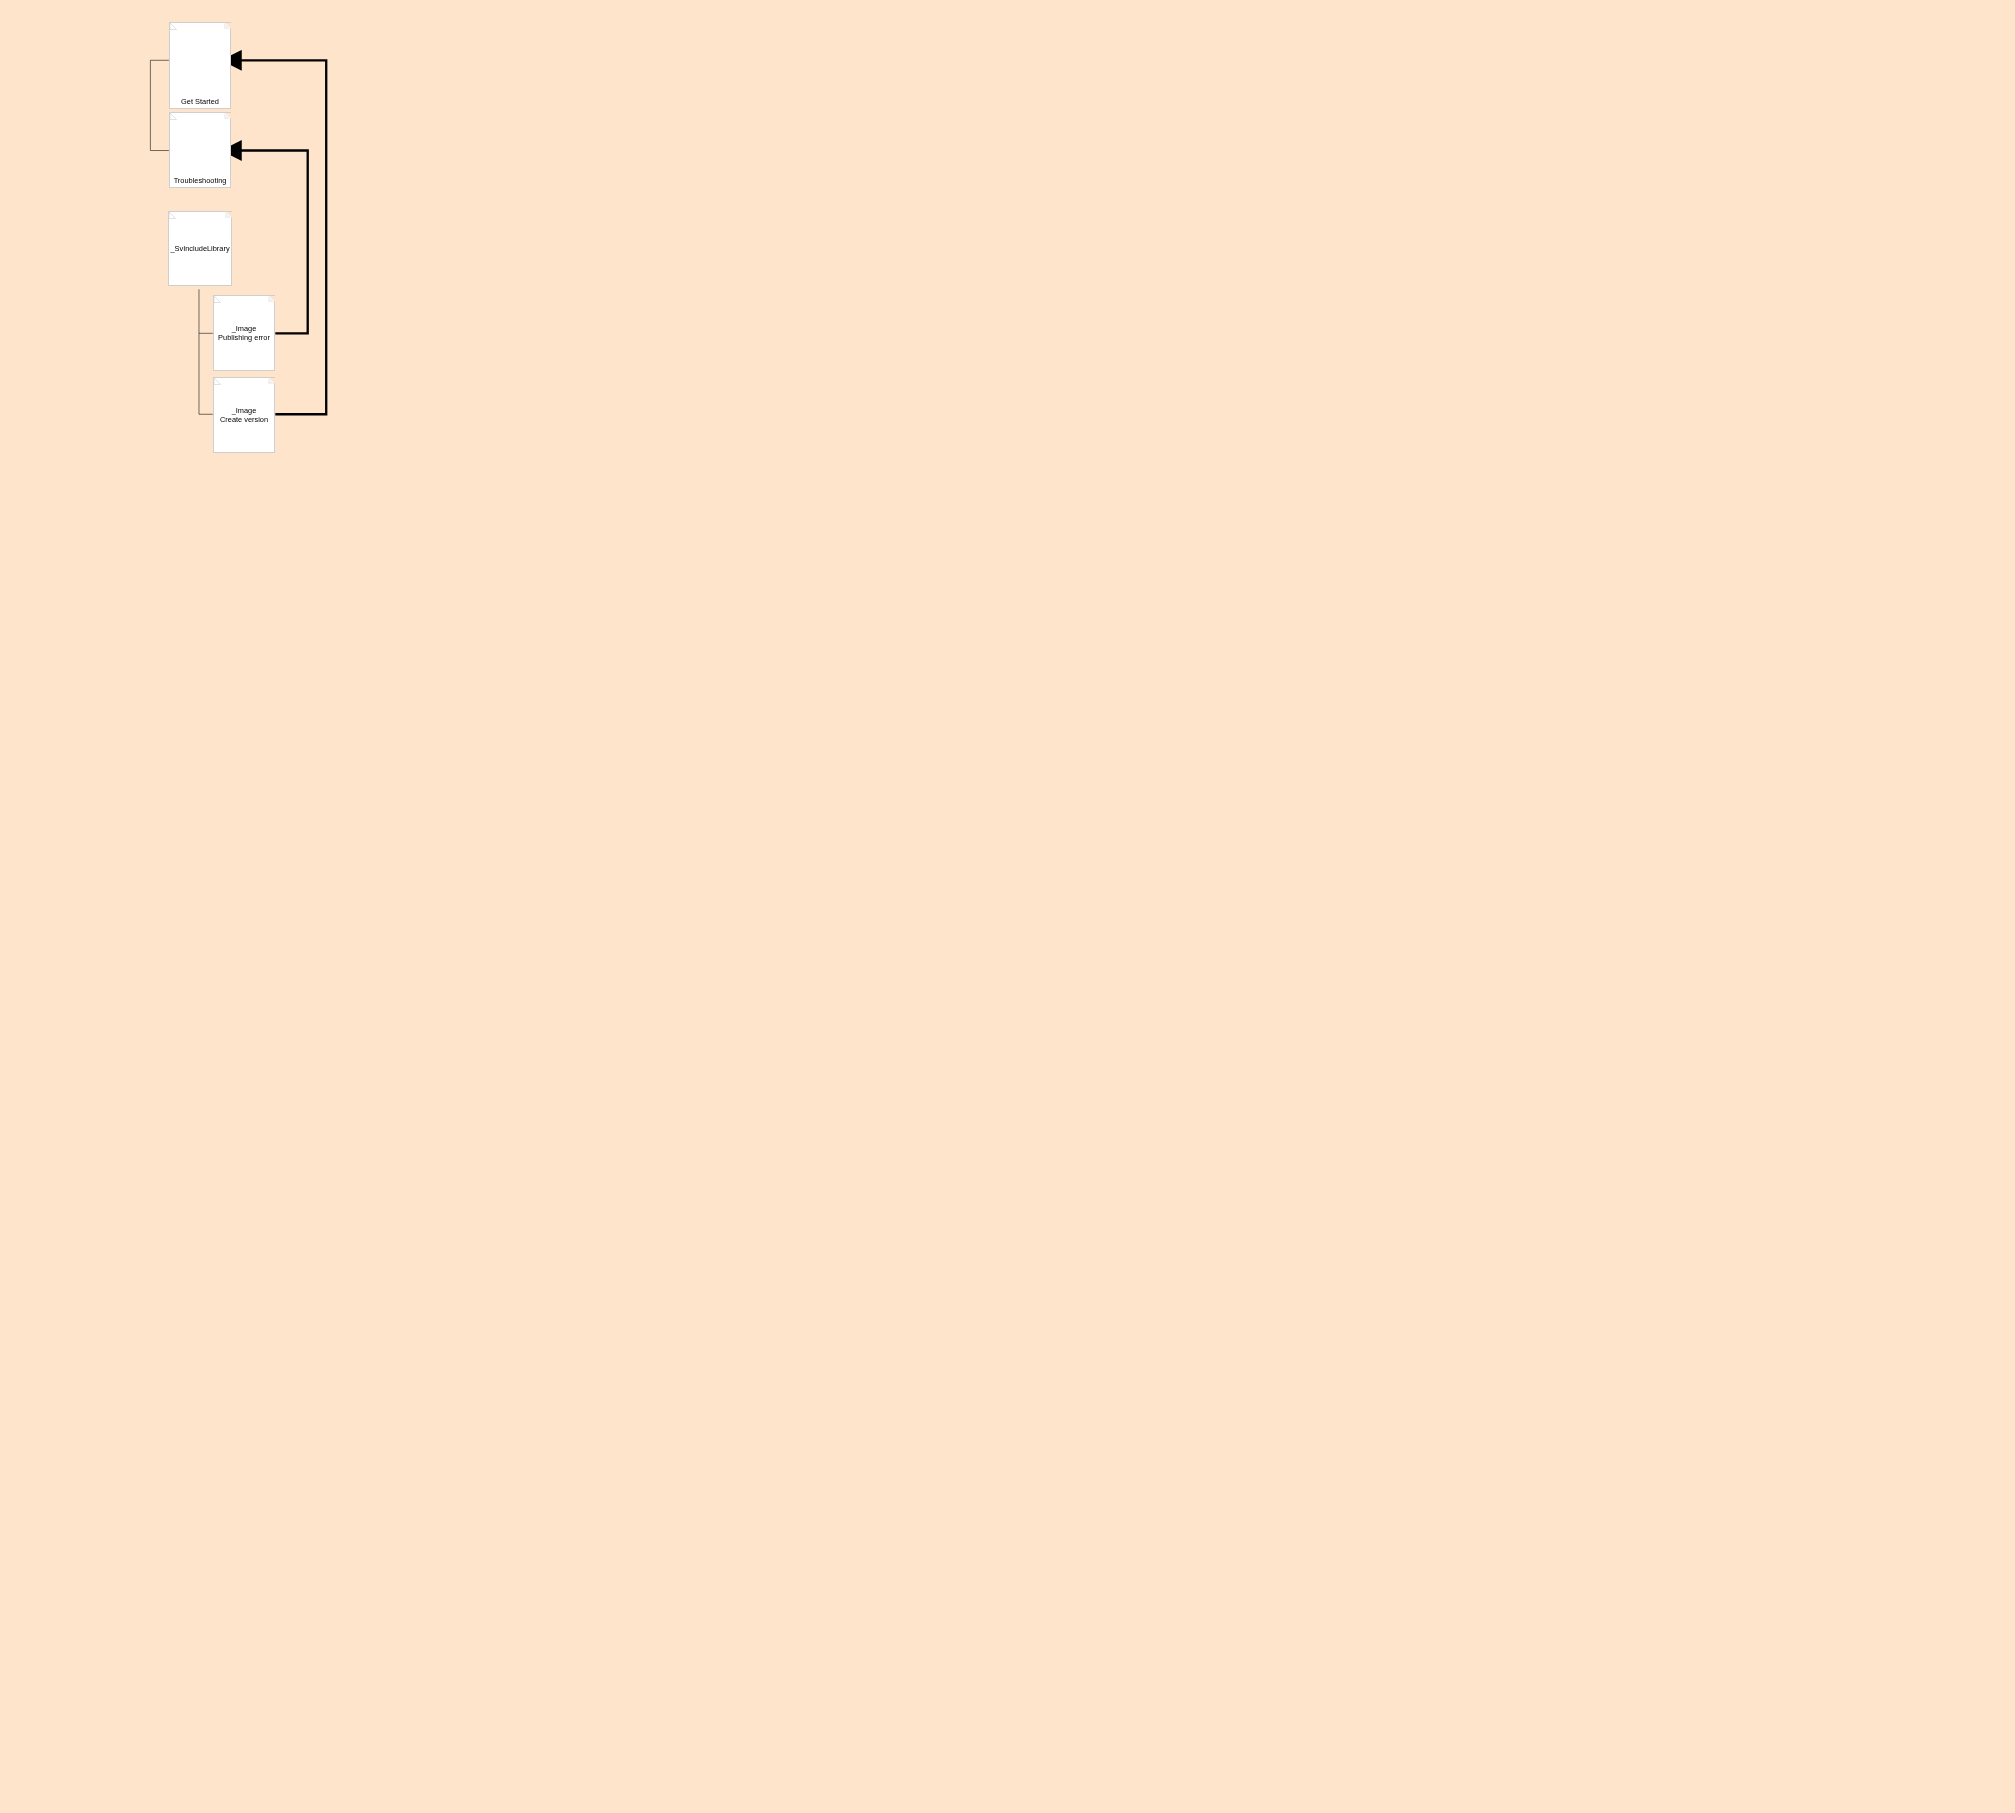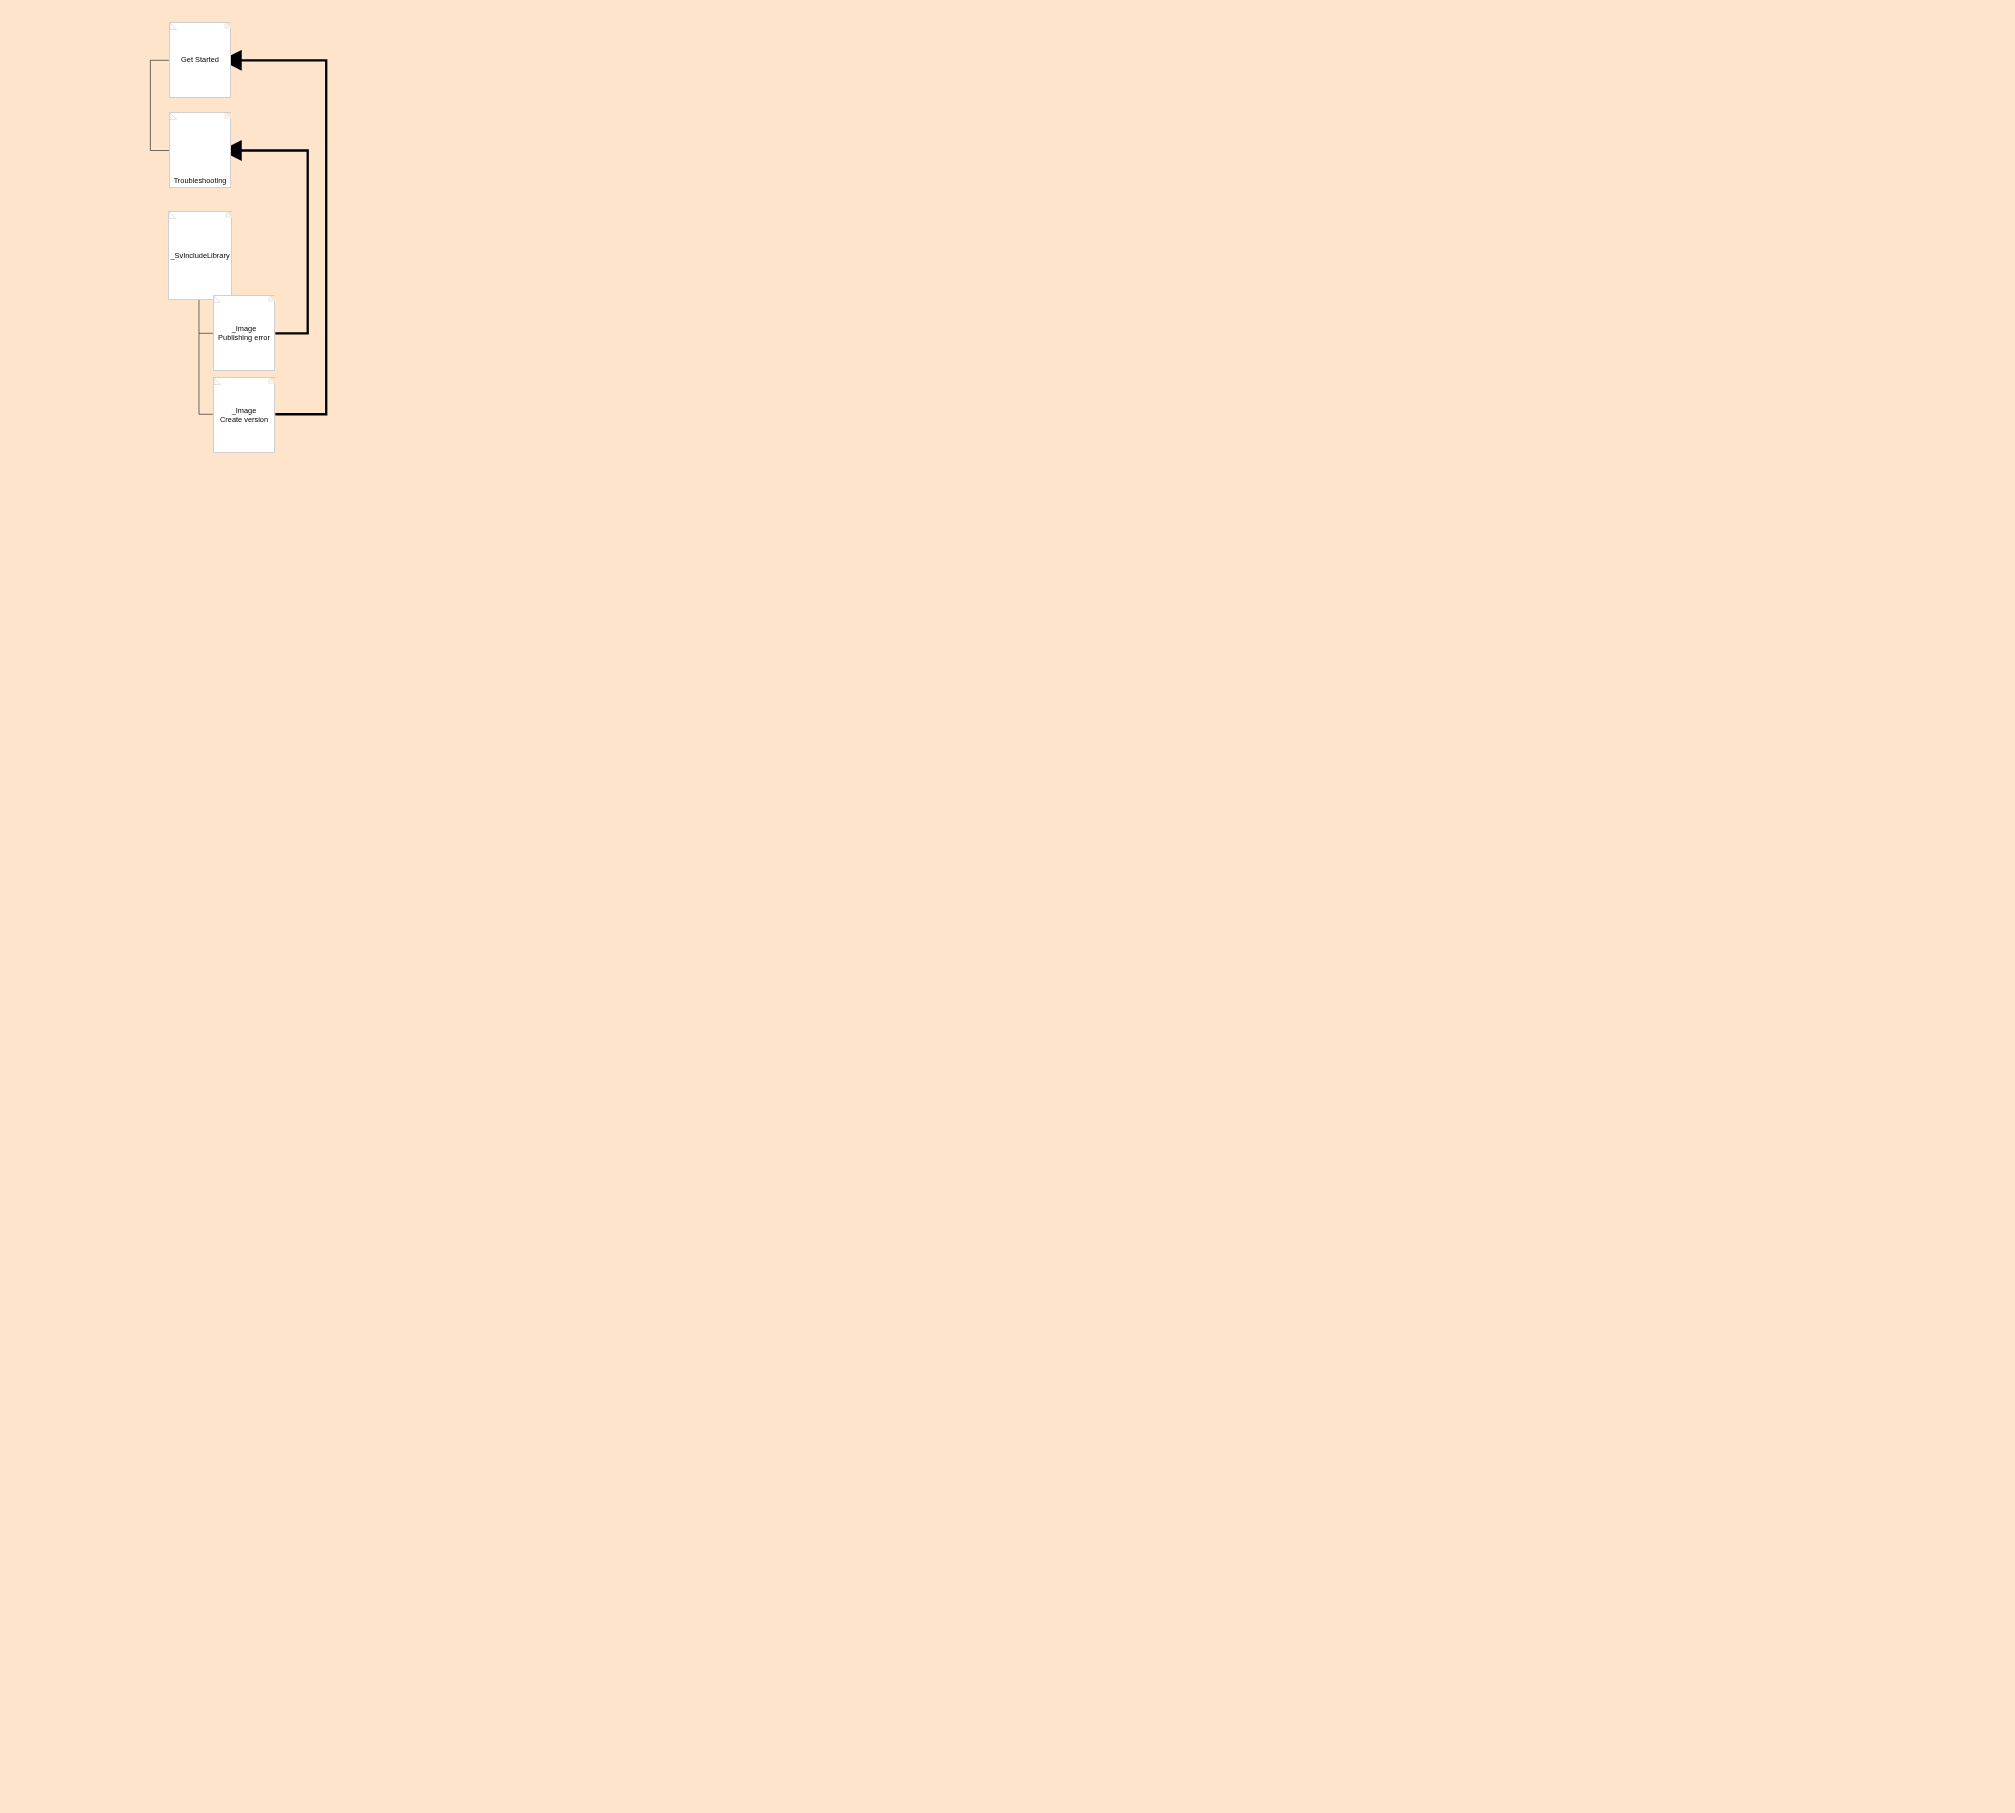--- a/index.html
+++ b/index.html
@@ -88,41 +88,41 @@
 
     <path d="M430,625 L430,720 L460,720" fill="none" stroke="#000" stroke-width="1.2"></path>
 
     <path d="M430,720 L430,895 L460,895" fill="none" stroke="#000" stroke-width="1.2"></path>
 
     <path d="M595,720 L665,720 L665,325 L515,325" fill="none" stroke="#000" stroke-width="5" marker-end="url(#arrow)"></path>
 
     <path d="M595,895 L705,895 L705,130 L515,130" fill="none" stroke="#000" stroke-width="5" marker-end="url(#arrow)"></path>
   </svg>
 
-  <div class="node" style="left:169px; top:22px; width:62px; height:76px;">
+  <div class="node" style="left:169px; top:22px; width:62px; height:87px;align-items:flex-end;">
     <div class="fold"></div>
     <svg class="fold-edge" width="6.5" height="6.5" viewBox="0 0 14 14">
       <line x1="0" y1="0" x2="0" y2="14" stroke="#bfbfbf" stroke-width="1"></line>
       <line x1="0" y1="14" x2="14" y2="14" stroke="#bfbfbf" stroke-width="1"></line>
       <line x1="0" y1="0" x2="14" y2="14" stroke="#bfbfbf" stroke-width="1"></line>
     </svg>
     <span>Get Started</span>
   </div>
 
   <div class="node" style="left:169px; top:112px; width:62px; height:76px;align-items:flex-end;">
     <div class="fold"></div>
     <svg class="fold-edge" width="6.5" height="6.5" viewBox="0 0 14 14">
       <line x1="0" y1="0" x2="0" y2="14" stroke="#bfbfbf" stroke-width="1"></line>
       <line x1="0" y1="14" x2="14" y2="14" stroke="#bfbfbf" stroke-width="1"></line>
       <line x1="0" y1="0" x2="14" y2="14" stroke="#bfbfbf" stroke-width="1"></line>
     </svg>
     <span>Troubleshooting</span>
   </div>
 
-  <div class="node" style="left:168px; top:211px; width:64px; height:89px;">
+  <div class="node" style="left:168px; top:211px; width:64px; height:75px;">
     <div class="fold"></div>
     <svg class="fold-edge" width="6.5" height="6.5" viewBox="0 0 14 14">
       <line x1="0" y1="0" x2="0" y2="14" stroke="#bfbfbf" stroke-width="1"></line>
       <line x1="0" y1="14" x2="14" y2="14" stroke="#bfbfbf" stroke-width="1"></line>
       <line x1="0" y1="0" x2="14" y2="14" stroke="#bfbfbf" stroke-width="1"></line>
     </svg>
     <span>_SvIncludeLibrary</span>
   </div>
 
   <div class="node" style="left:213px; top:295px; width:62px; height:76px; white-space:pre-line;">

